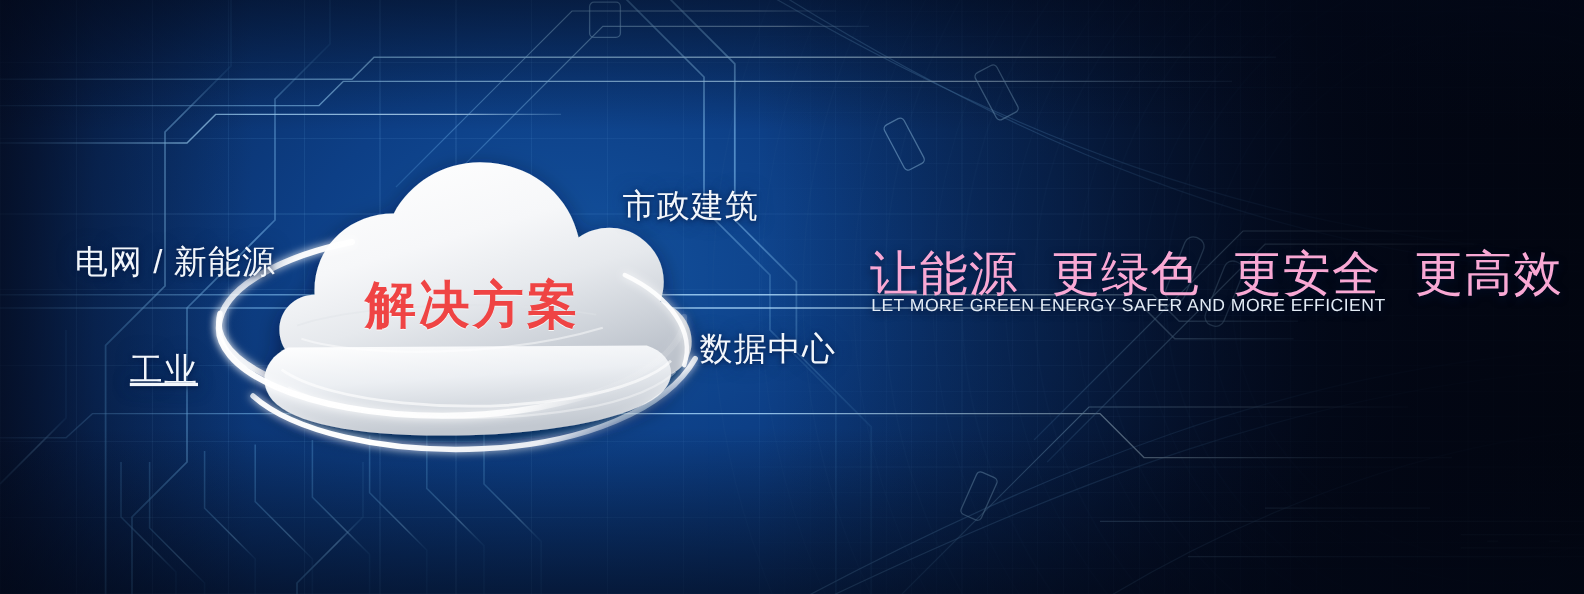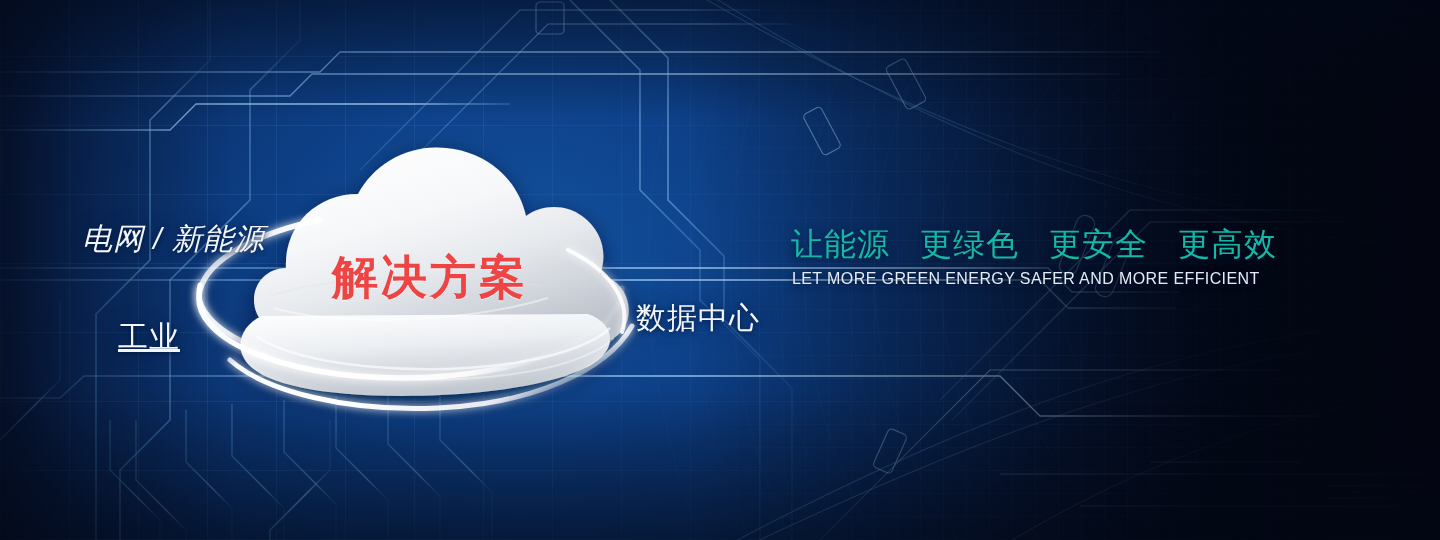--- a/index.html
+++ b/index.html
@@ -55,33 +55,33 @@
   
   .lbl{
     position:absolute;
     color:#f2f6fb;
     font-size:30px;
     letter-spacing:1px;
     line-height:1;
     white-space:nowrap;
     text-shadow:0 1px 5px rgba(0,20,60,.85),0 0 16px rgba(10,40,90,.7);
   }
-  #lbl-grid{left:82px;top:224px;font-style:italic;}
+  #lbl-grid{left:68px;top:224px;}
   #lbl-ind{left:118px;top:322px;text-decoration:underline;}
   #lbl-civic{left:566px;top:173px;}
   #lbl-dc{left:636px;top:303px;}
   .cloud-title{
     position:absolute;left:332px;top:254px;
     font-size:46px;font-weight:bold;letter-spacing:3px;
     color:#ef4444;line-height:1;white-space:nowrap;
     text-shadow:0 1px 0 rgba(255,255,255,.75);
   }
   .tag-cn{
     position:absolute;left:791px;top:228px;
-    font-size:32px;color:#14b8a6;letter-spacing:1px;
+    font-size:44px;color:#f9a8d4;letter-spacing:1px;
     line-height:1;white-space:nowrap;
     text-shadow:0 2px 8px rgba(0,15,45,.9);
   }
   .tag-cn span{margin-right:30px;}
   .tag-cn span:last-child{margin-right:0;}
   .tag-en{
     position:absolute;left:792px;top:271px;
     font-size:16px;color:#e3ecf6;letter-spacing:.4px;
     line-height:1;white-space:nowrap;
     text-shadow:0 2px 7px rgba(0,15,45,.9);
@@ -299,20 +299,21 @@
         <path d="M60,240 C96,272 178,292 268,288 C360,284 436,252 462,206" fill="none" stroke="url(#ringG)" stroke-width="5" stroke-linecap="round"></path>
         <path d="M398,130 C440,150 462,182 452,212" fill="none" stroke="#ffffff" stroke-opacity="0.9" stroke-width="4" stroke-linecap="round"></path>
       </g>
     </svg>
   </div>
 
   <div class="cloud-title">解决方案</div>
 
   <div class="lbl" id="lbl-grid">电网 / 新能源</div>
   <div class="lbl" id="lbl-ind">工业</div>
+  <div class="lbl" id="lbl-civic">市政建筑</div>
   <div class="lbl" id="lbl-dc">数据中心</div>
 
   <div class="tag-cn">
     <span>让能源</span><span>更绿色</span><span>更安全</span><span>更高效</span>
   </div>
   <div class="tag-en">LET MORE GREEN ENERGY SAFER AND MORE EFFICIENT</div>
 
 </div>
 
 </body></html>

